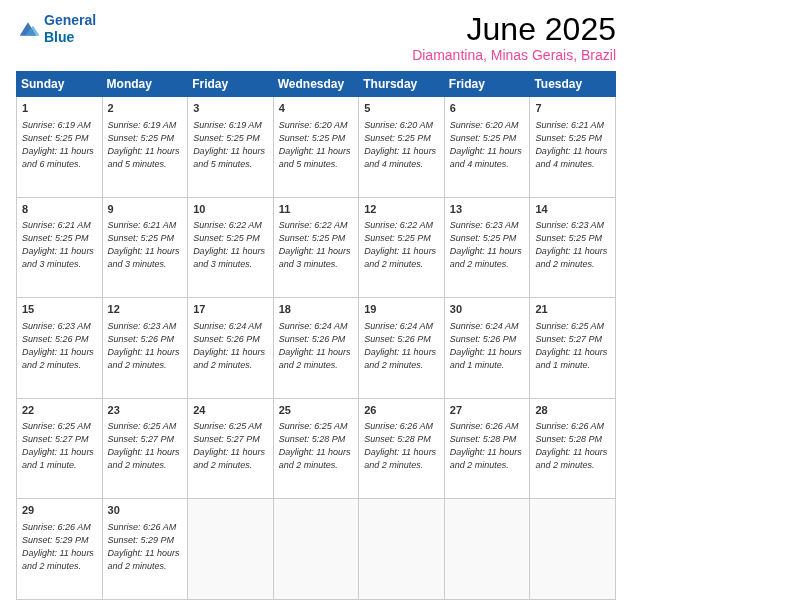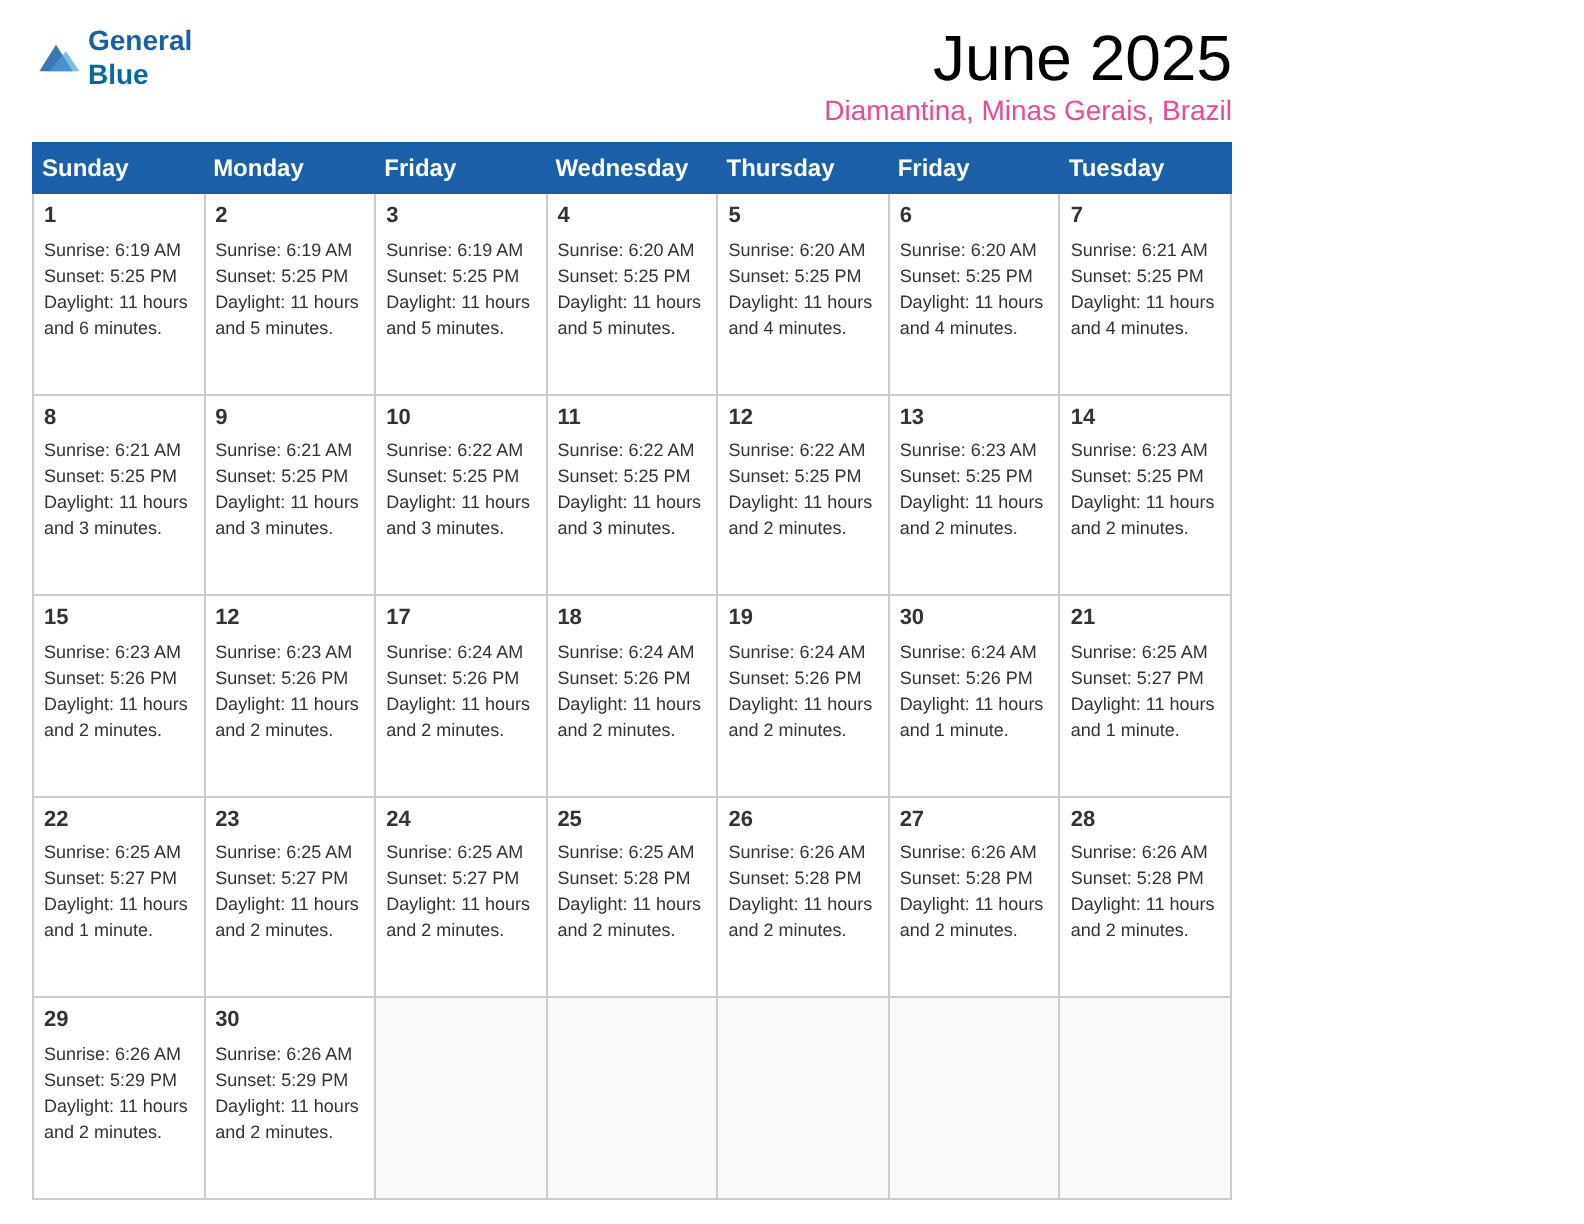--- a/index.html
+++ b/index.html
@@ -85,20 +85,21 @@
     .day-num {
       font-size: 11px;
       font-weight: bold;
       display: block;
       margin-bottom: 2px;
     }
     .day-info {
       color: #333;
       font-size: 9px;
       line-height: 1.45;
+      font-style: italic;
     }
   </style>
 </head>
 <body>
 
 <div class="page">
   <div class="header">
     <div class="logo">
       <svg class="logo-icon" viewBox="0 0 28 24" xmlns="http://www.w3.org/2000/svg">
         <polygon points="4,20 14,4 24,20" fill="#1a5fa8" opacity="0.85"></polygon>

